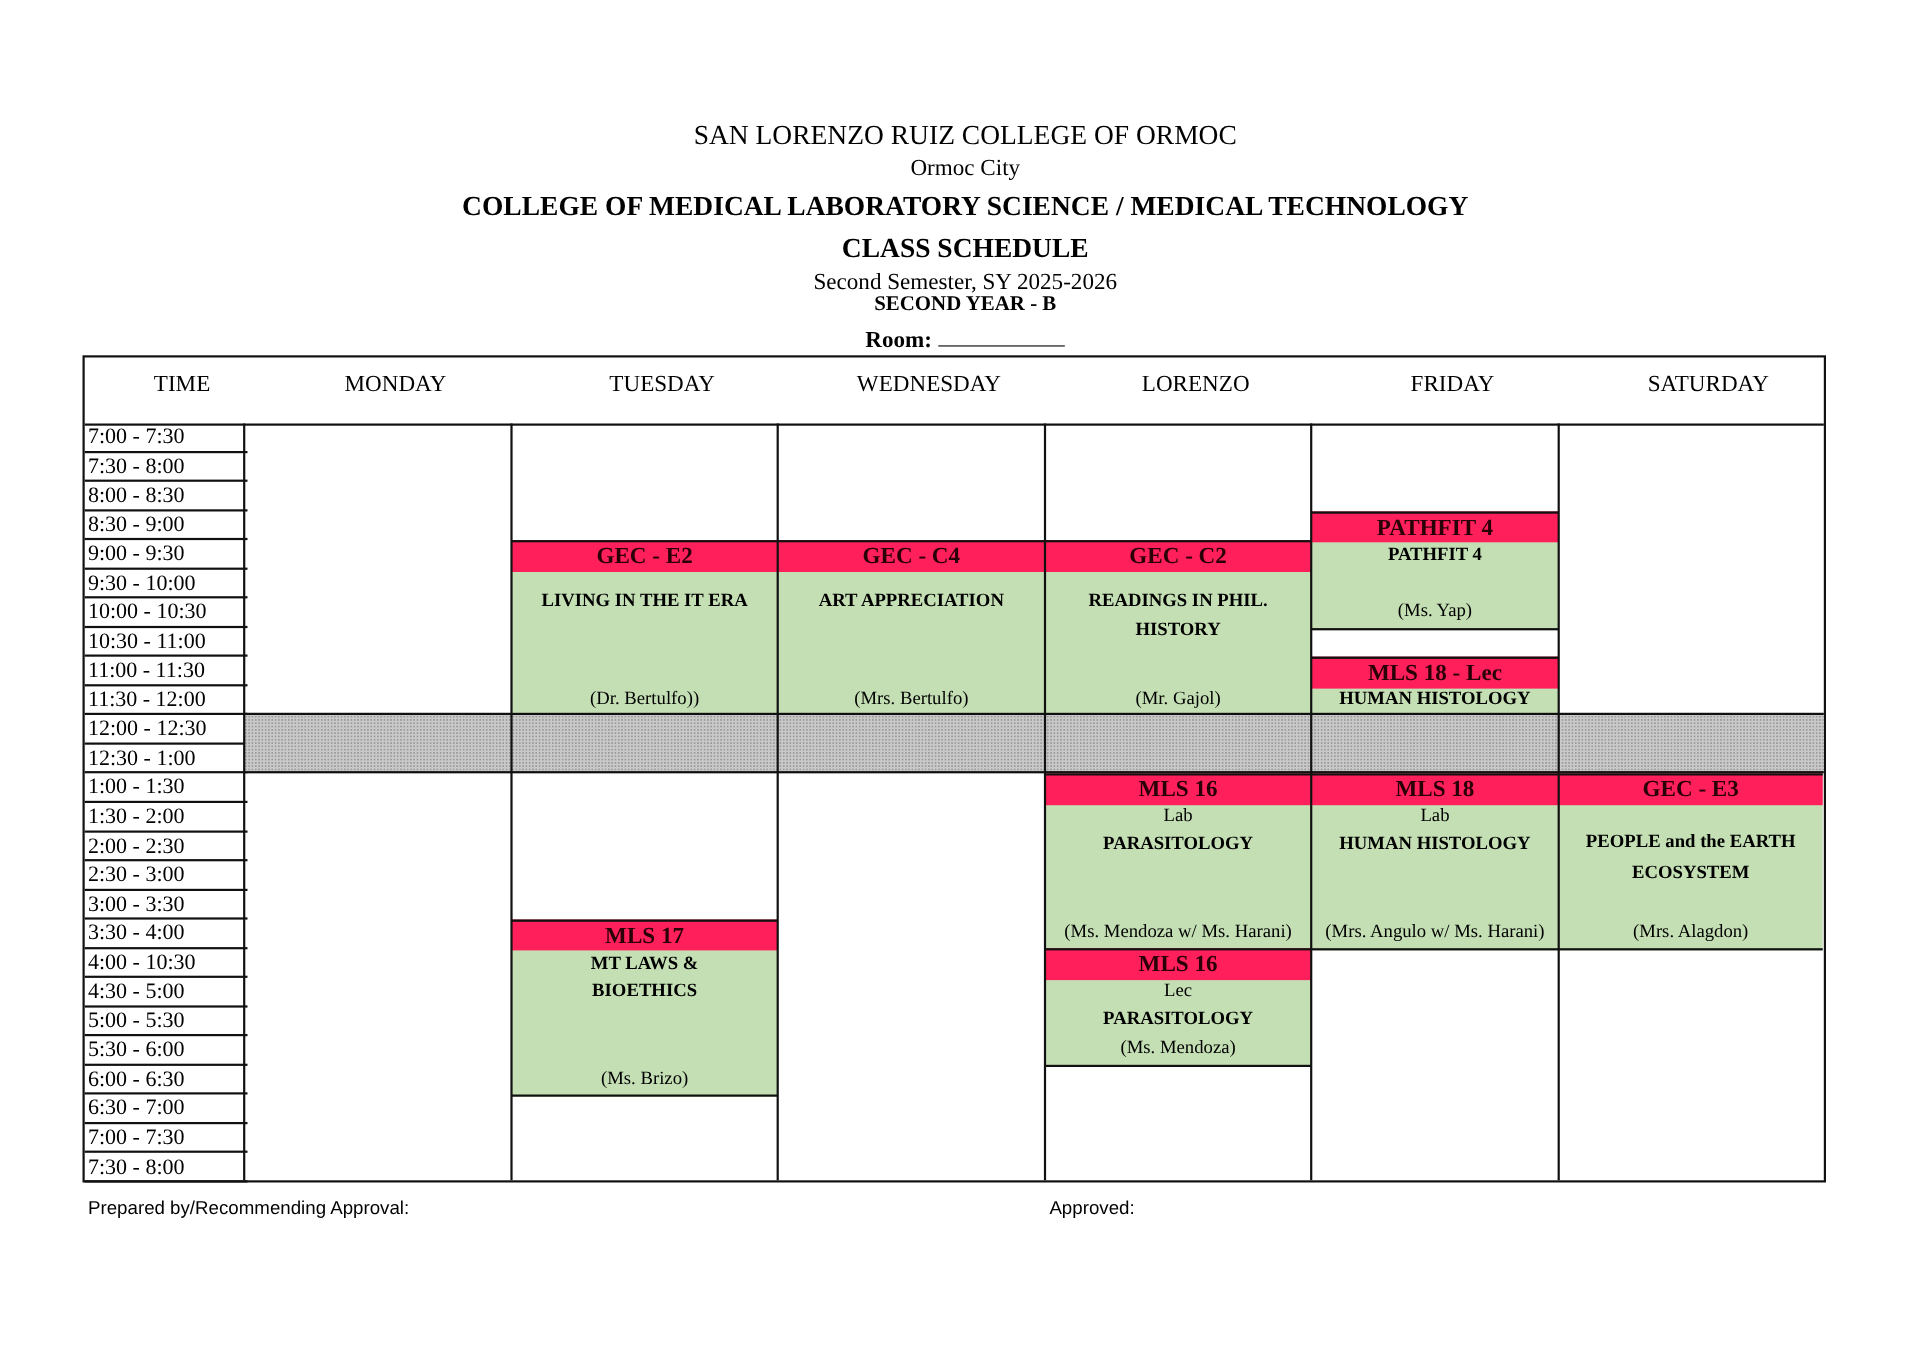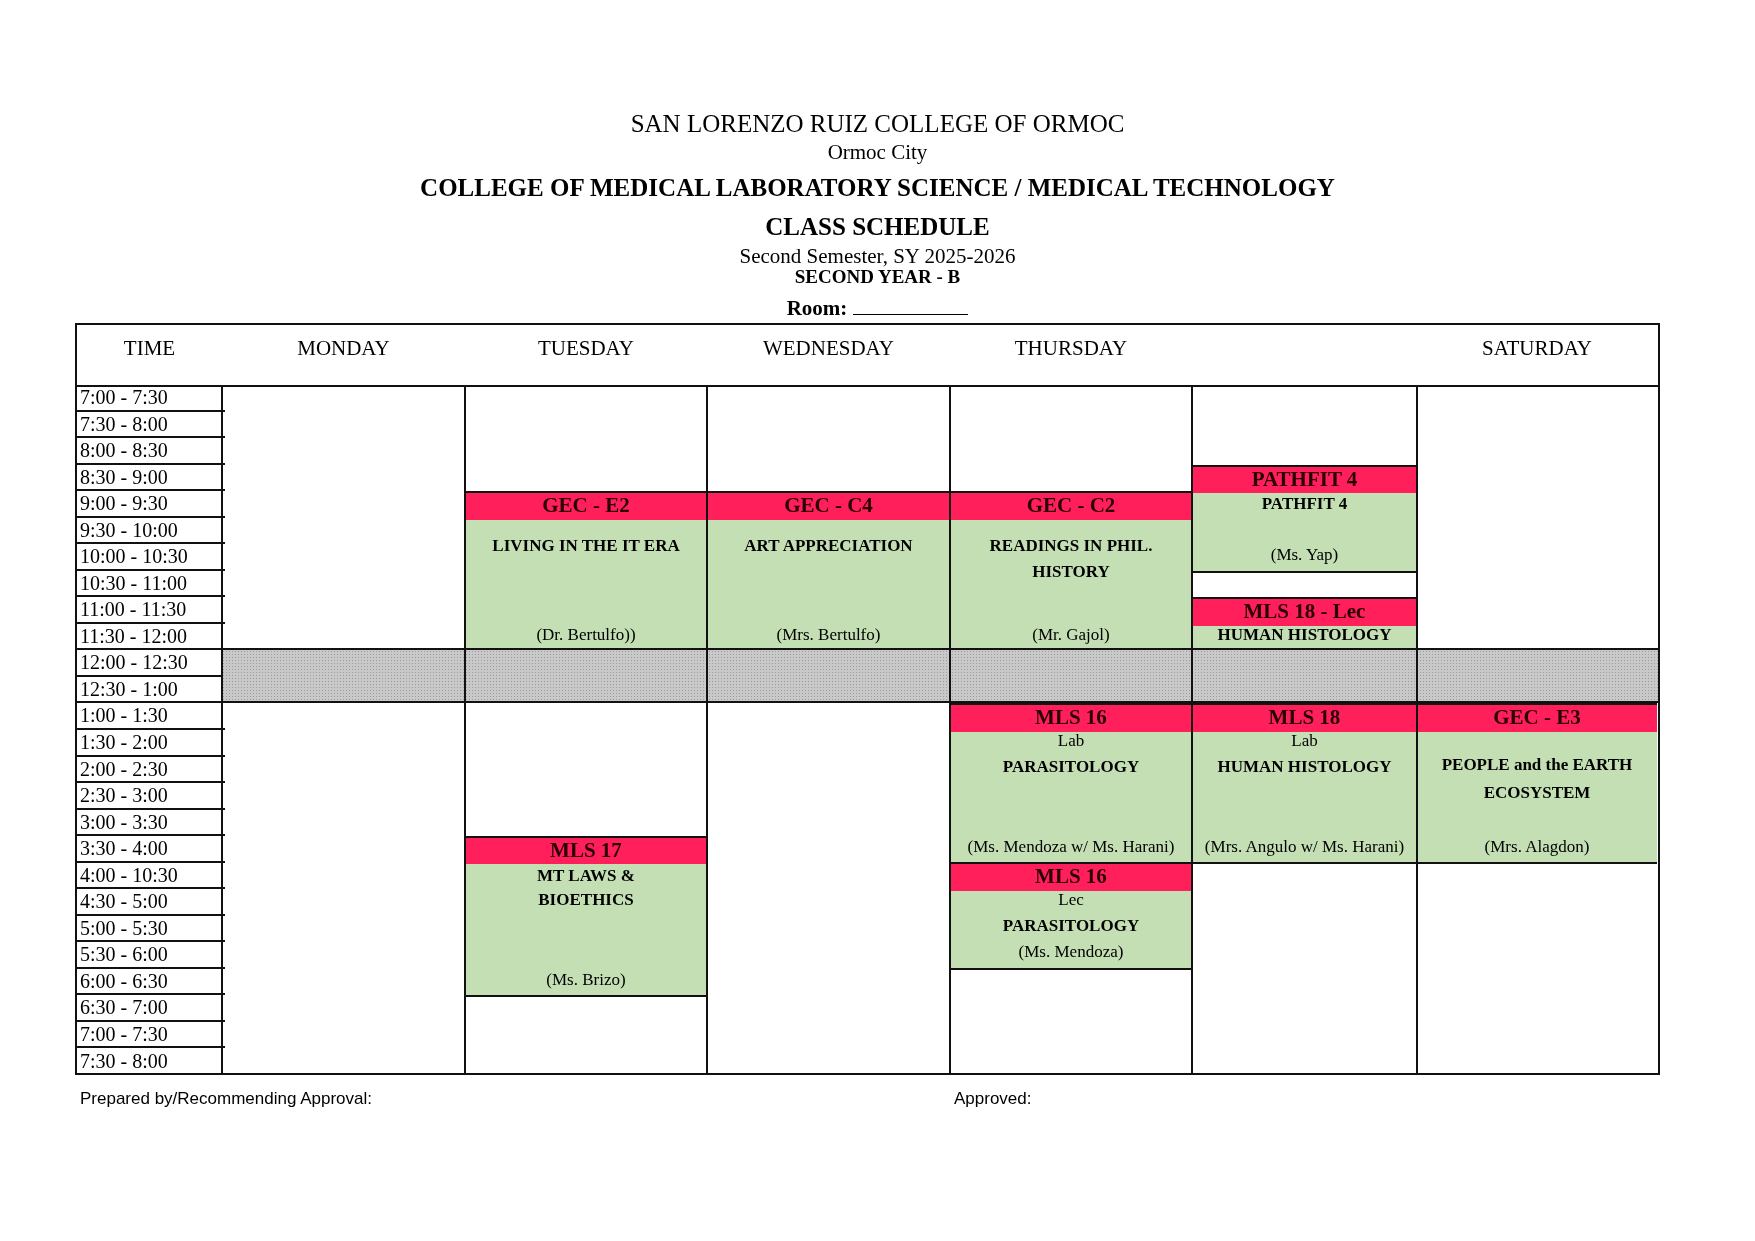--- a/index.html
+++ b/index.html
@@ -12,21 +12,21 @@
   #t-title { top:213px; font-size:25px; font-weight:bold; }
   #t-sem { top:244px; font-size:21px; }
   #t-year { top:266px; font-size:19px; font-weight:bold; }
   #t-room { top:295px; font-size:21px; font-weight:bold; }
   #t-room .blank { display:inline-block; width:115px; border-bottom:1.5px solid #000; height:19px; vertical-align:baseline; margin-left:6px; }
 
   #grid { position:absolute; left:75px; top:323px; width:1585px; height:752px;
           border:2.5px solid #111; box-sizing:border-box; }
   .abs { position:absolute; box-sizing:border-box; }
   .dayhead { top:0; height:46px; display:flex; align-items:center; justify-content:center;
-             font-size:21px; }
+             font-size:21px;margin-left:16px; }
   .headrule { left:0; right:0; top:60px; height:0; border-top:2.5px solid #111; }
   .vline { top:60px; bottom:0; width:0; border-left:2px solid #111; }
   .timecell { left:0; width:148px; height:26.54px; border-bottom:2px solid #111;
               font-size:20px; line-height:24px; padding-left:3px; white-space:nowrap; }
   .emptycell { border-bottom:2px solid #111; }
   .lunch { border-top:2.5px solid #111; border-bottom:2.5px solid #111;
            background-color:#c9c9c9;
            background-image: radial-gradient(#9a9a9a 0.6px, transparent 0.7px);
            background-size:3px 3px; }
   .block { border-bottom:2px solid #111; background:#c4dfb4; }
@@ -50,21 +50,22 @@
 <div class="hline" id="t-sem">Second Semester, SY 2025-2026</div>
 <div class="hline" id="t-year">SECOND YEAR - B</div>
 <div class="hline" id="t-room"><span>Room:</span><span class="blank"></span></div>
 
 <div id="grid">
 
   <div class="abs dayhead" style="left:0;width:145px;">TIME</div>
   <div class="abs dayhead" style="left:388px;width:242px;">TUESDAY</div>
   <div class="abs dayhead" style="left:145px;width:243px;">MONDAY</div>
   <div class="abs dayhead" style="left:630px;width:243px;">WEDNESDAY</div>
-  <div class="abs dayhead" style="left:873px;width:242px;">THURSDAY</div>
+  <div class="abs dayhead" style="left:873px;width:242px;">LORENZO</div>
+  <div class="abs dayhead" style="left:1115px;width:225px;">FRIDAY</div>
   <div class="abs dayhead" style="left:1340px;width:240px;">SATURDAY</div>
   <div class="abs headrule"></div>
 
   <div id="timecol">
       <div class="abs timecell" style="top: 60px;">7:00 - 7:30</div>
       <div class="abs timecell" style="top: 86.54px;">7:30 - 8:00</div>
       <div class="abs timecell" style="top: 113.08px;">8:00 - 8:30</div>
       <div class="abs timecell" style="top: 139.62px;">8:30 - 9:00</div>
       <div class="abs timecell" style="top: 166.16px;">9:00 - 9:30</div>
       <div class="abs timecell" style="top: 192.7px;">9:30 - 10:00</div>

